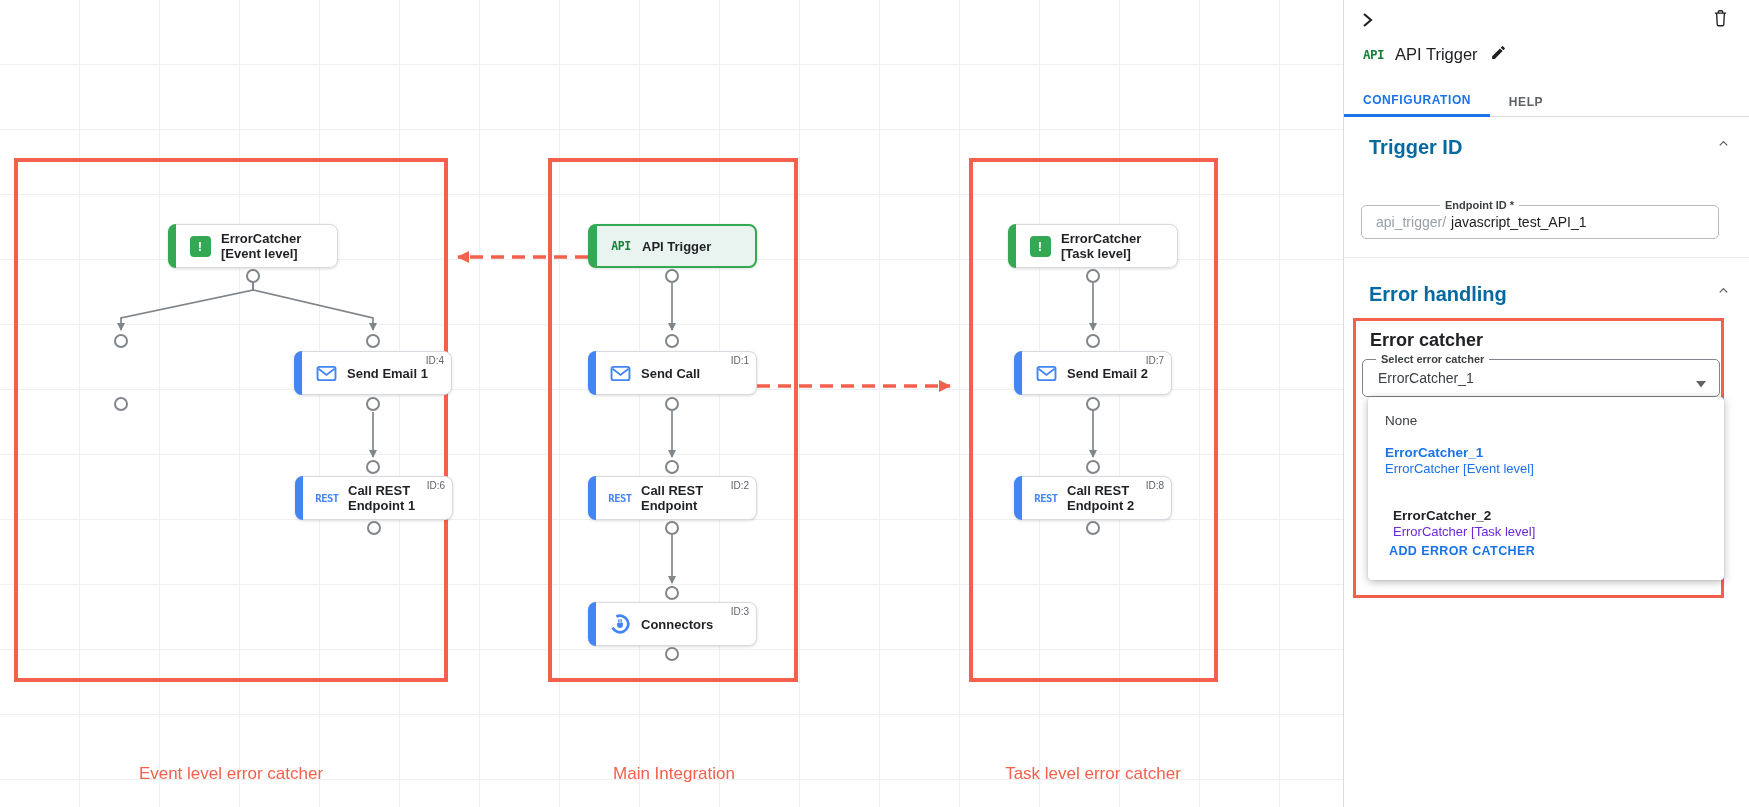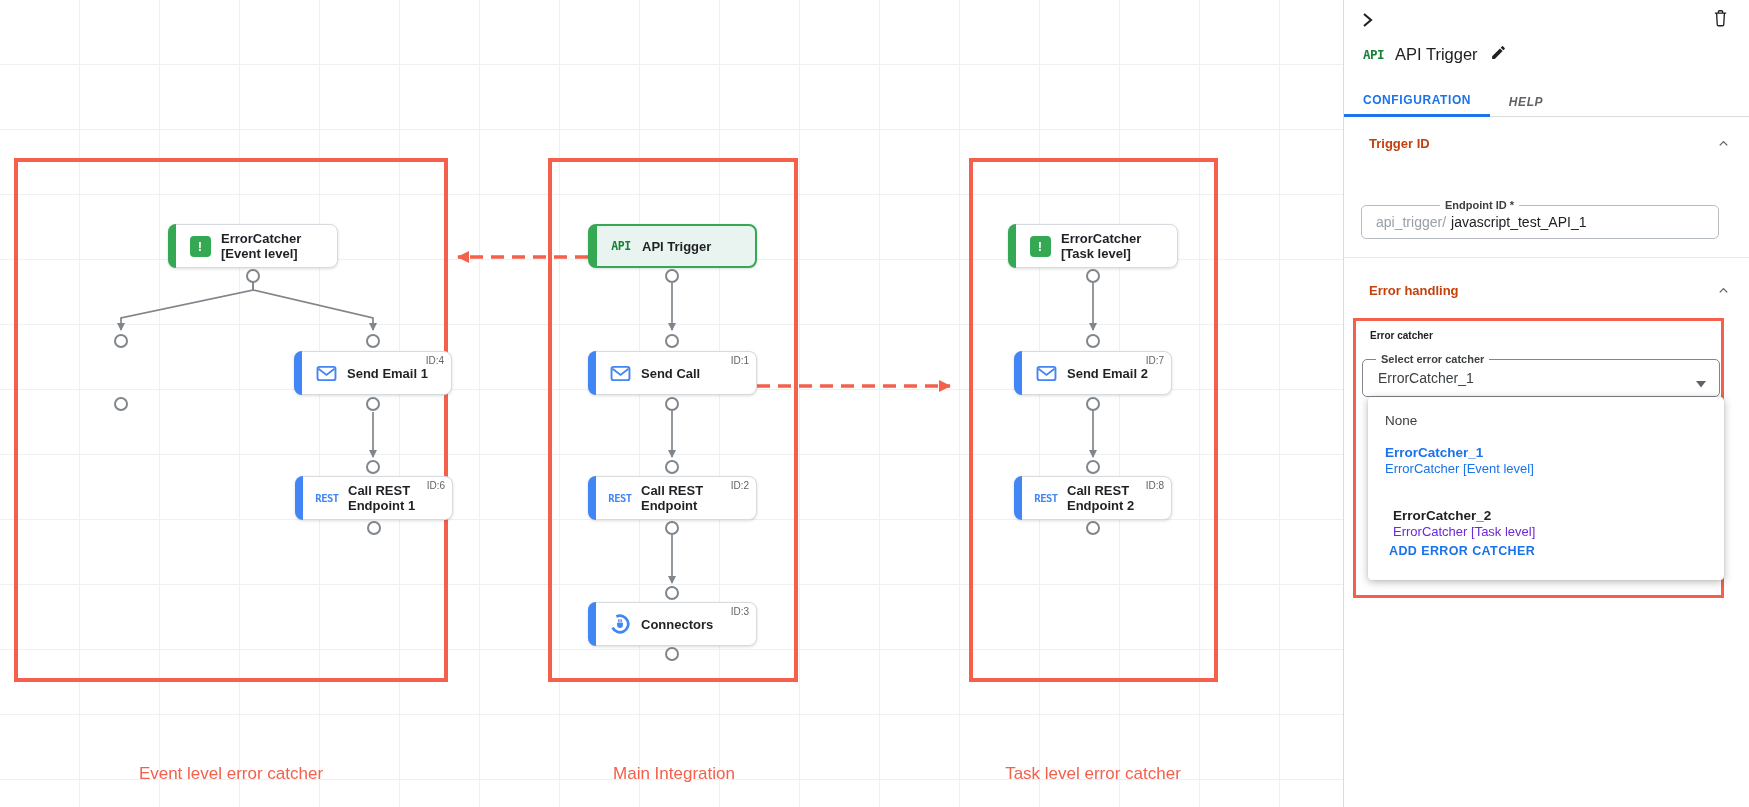--- a/index.html
+++ b/index.html
@@ -43,36 +43,36 @@
   .api-logo { font-family:"DejaVu Sans Mono",monospace; font-weight:bold; font-size:12.5px;
     letter-spacing:-0.5px; color:#188038; }
   .panel-title { font-size:16.5px; color:#202124; margin-left:11px; }
   .panel-edit { margin-left:12px; }
 
   .tabs { position:absolute; left:0; top:86px; width:406px; height:31px; border-bottom:1px solid #dadce0; display:flex; }
   .tab { height:31px; display:flex; align-items:center; justify-content:center; font-size:12px;
     font-weight:bold; letter-spacing:.6px; color:#5f6368; cursor:pointer; }
   .tab.active { color:#1a73e8; border-bottom:3px solid #1a73e8; }
   .tab-config { width:146px; }
-  .tab-help { width:72px;font-style:italic; }
-
-  .sec-head { position:absolute; left:25px; font-size:13px; font-weight:bold; color:#c2410c; }
+  .tab-help { width:72px; }
+
+  .sec-head { position:absolute; left:25px; font-size:20px; font-weight:bold; color:#0369a1; }
   .sec-chevron { position:absolute; right:18px; }
 
   .mat-field { position:absolute; left:17px; top:205px; width:358px; height:34px;
     border:1px solid #b7bcc2; border-radius:5px; display:flex; align-items:center; background:#fff; }
   .mat-label { position:absolute; top:-7px; left:78px; background:#fff; padding:0 5px;
     font-size:11px; font-weight:bold; color:#3c4043; }
   .mat-field .prefix { margin-left:14px; font-size:14px; color:#9aa0a6; }
   .mat-field .val { margin-left:5px; font-size:14px; color:#202124; }
 
   .hdiv { position:absolute; left:0; width:406px; height:1px; background:#e8eaed; }
 
   .red-annot { position:absolute; left:9px; top:318px; width:371px; height:280px; border:3px solid #f4604c; }
-  .ec-group-label { position:absolute; left:14px; top:9px; font-size:10px; font-weight:bold; color:#202124; }
+  .ec-group-label { position:absolute; left:14px; top:9px; font-size:18px; font-weight:bold; color:#202124; }
   .mat-select { position:absolute; left:6px; top:38px; width:358px; height:38px;
     border:1px solid #80868b; border-radius:5px; background:#fff; display:flex; align-items:center; cursor:pointer; }
   .mat-select .slabel { position:absolute; top:-7px; left:13px; background:#fff; padding:0 5px;
     font-size:11px; font-weight:bold; color:#3c4043;text-align:center; }
   .mat-select .sval { margin-left:15px; font-size:14px; color:#3c4043; }
   .mat-select .caret { position:absolute; right:12px; top:14px; }
 
   .menu { position:absolute; left:12px; top:76px; width:356px; height:183px; background:#fff;
     border-radius:4px; box-shadow:0 2px 8px rgba(0,0,0,.28), 0 0 2px rgba(0,0,0,.12); }
   .menu-none { position:absolute; left:17px; top:16px; font-size:13.5px; color:#3c4043; cursor:pointer; }

